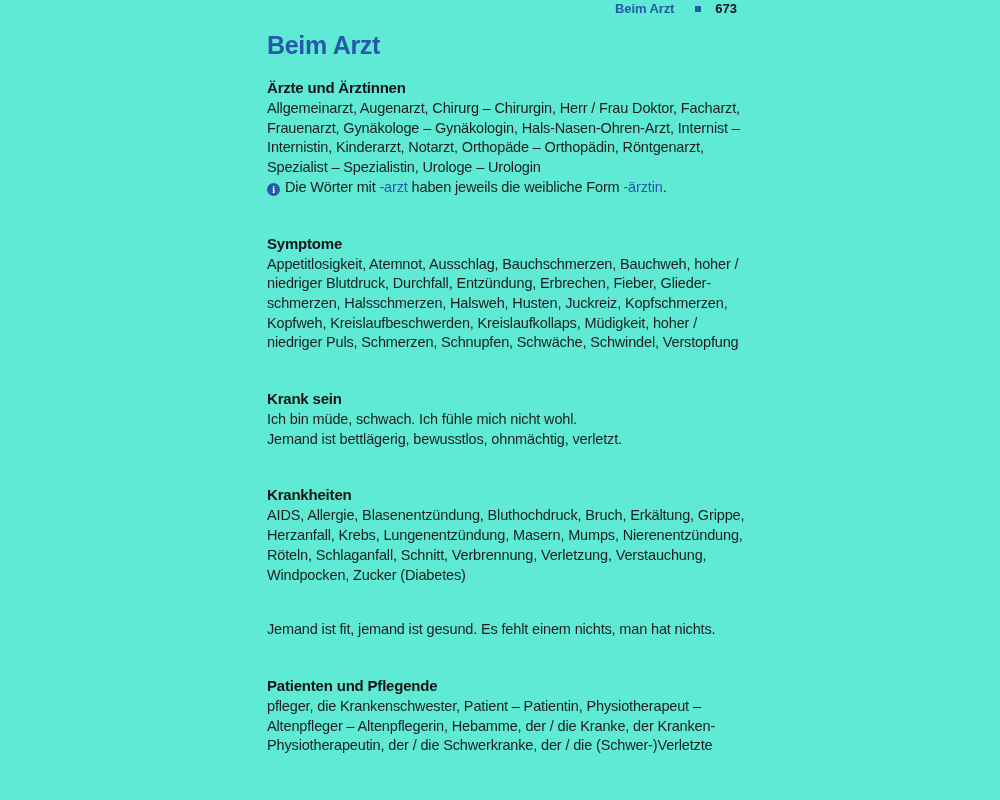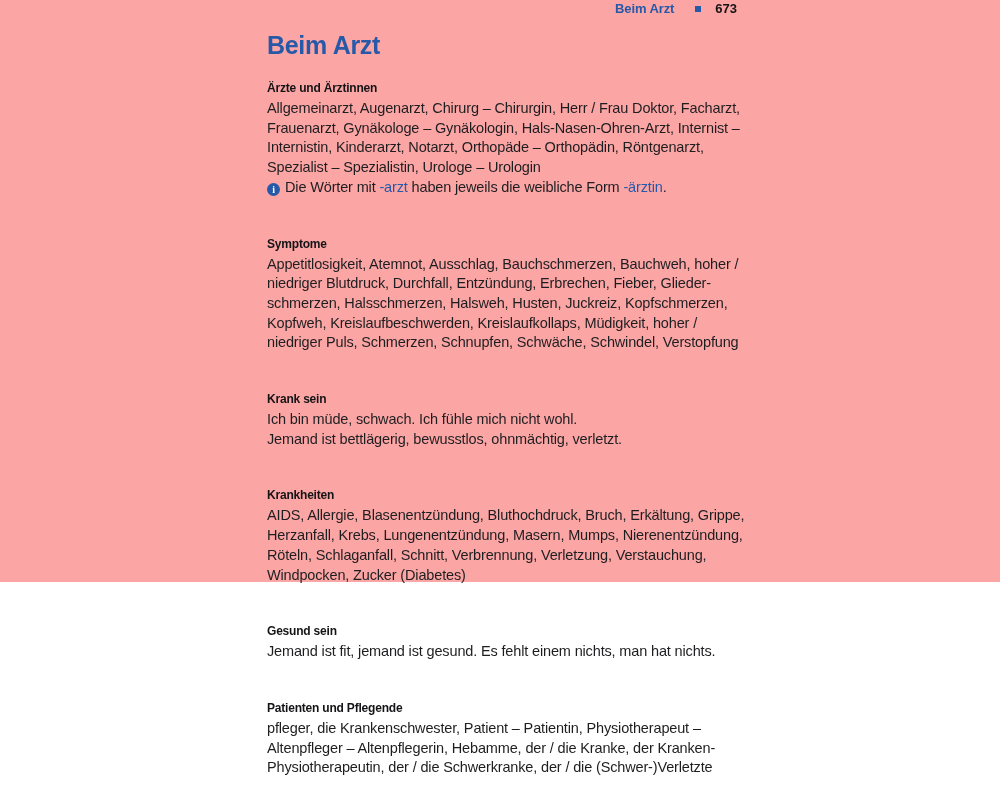--- a/index.html
+++ b/index.html
@@ -4,21 +4,21 @@
 <style>
   * { box-sizing: border-box; }
   html, body { margin: 0; padding: 0; }
   body {
     width: 1000px; height: 800px;
     background: #ffffff;
     font-family: "Liberation Sans", sans-serif;
     color: #1e1e20;
     overflow: hidden;
   }
-  .page { position: relative; width: 1000px; height: 582px; background: #fca5a5; }
+  .page { position: relative; width: 1000px; height: 800px; background: #5eead4; }
 
   
   .running-head {
     position: absolute; top: 1px; left: 267px; width: 470px;
     display: flex; justify-content: flex-end; align-items: center;
   }
   .rh-title { color: #2659a8; font-weight: 700; font-size: 13px; margin-right: 21px; letter-spacing: -0.1px; }
   .rh-square { width: 6px; height: 6px; background: #2659a8; margin-right: 14px; }
   .rh-num { font-weight: 700; font-size: 13px; color: #121214; }
 
@@ -26,21 +26,21 @@
   .content { position: absolute; left: 267px; top: 0; width: 470px; }
   h1.page-title {
     margin: 30px 0 0 0; padding: 0;
     font-size: 25px; line-height: 30px; font-weight: 700;
     color: #2659a8; letter-spacing: -0.3px;
   }
   section.vocab-section { margin-top: 35px; }
   section.vocab-section.first { margin-top: 17px; }
   h2.section-heading {
     margin: 0; padding: 0;
-    font-size: 12px; line-height: 22px; font-weight: 700;
+    font-size: 15px; line-height: 22px; font-weight: 700;
     color: #141416; letter-spacing: -0.2px;
   }
   .body-line {
     font-size: 14.5px; line-height: 19.7px;
     letter-spacing: -0.15px;
     white-space: nowrap;
     color: #1e1e20;
   }
   .note-line { white-space: nowrap; }
   .info-icon {
@@ -94,21 +94,20 @@
 
     <section class="vocab-section">
       <h2 class="section-heading">Krankheiten</h2>
       <div class="body-line">AIDS, Allergie, Blasenentzündung, Bluthochdruck, Bruch, Erkältung, Grippe,</div>
       <div class="body-line">Herzanfall, Krebs, Lungenentzündung, Masern, Mumps, Nierenentzündung,</div>
       <div class="body-line">Röteln, Schlaganfall, Schnitt, Verbrennung, Verletzung, Verstauchung,</div>
       <div class="body-line">Windpocken, Zucker (Diabetes)</div>
     </section>
 
     <section class="vocab-section">
-      <h2 class="section-heading">Gesund sein</h2>
       <div class="body-line">Jemand ist fit, jemand ist gesund. Es fehlt einem nichts, man hat nichts.</div>
     </section>
 
     <section class="vocab-section">
       <h2 class="section-heading">Patienten und Pflegende</h2>
       <div class="body-line">pfleger, die Krankenschwester, Patient – Patientin, Physiotherapeut –</div>
       <div class="body-line">Altenpfleger – Altenpflegerin, Hebamme, der / die Kranke, der Kranken-</div>
       <div class="body-line">Physiotherapeutin, der / die Schwerkranke, der / die (Schwer-)Verletzte</div>
     </section>
 

